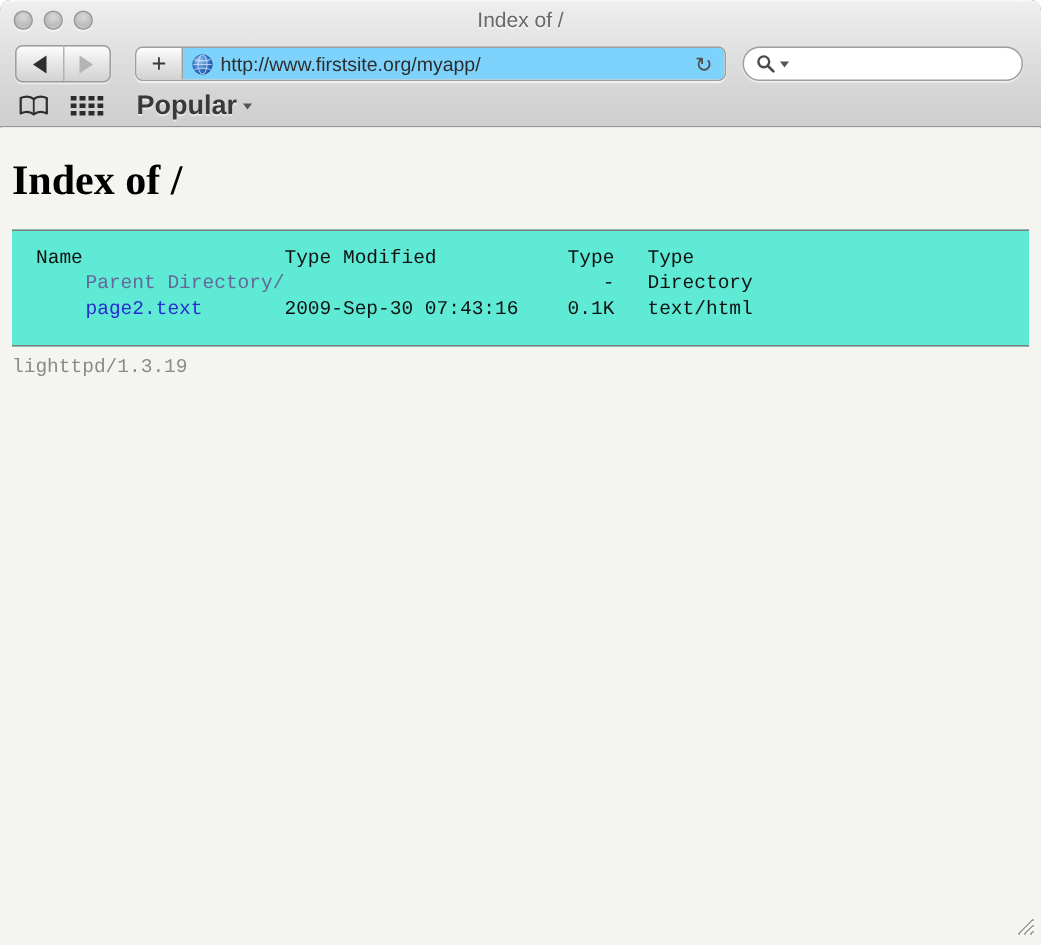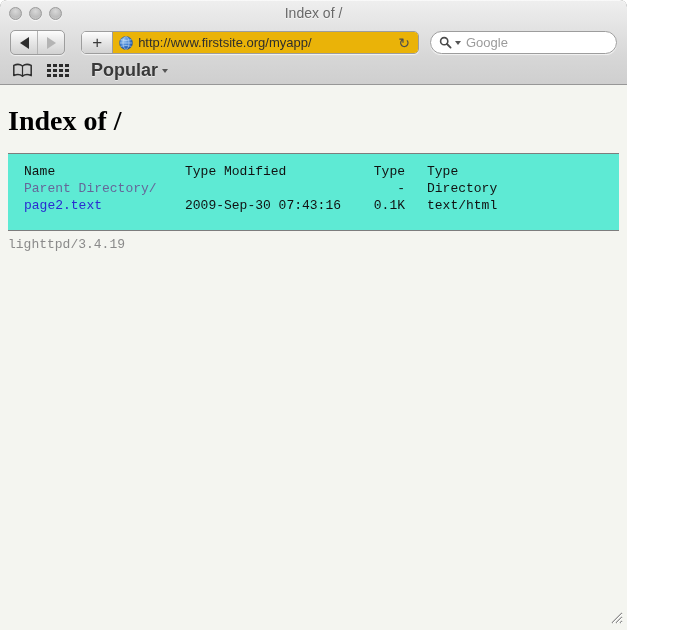--- a/index.html
+++ b/index.html
@@ -1,17 +1,17 @@
 <!DOCTYPE html>
 <html><head>
 <meta charset="utf-8">
 <style>
   html,body{margin:0;padding:0;background:#ffffff;}
   .window{
-    position:relative;width:627px;height:630px;overflow:hidden;
+    position:relative;width:694px;height:630px;overflow:hidden;
     font-family:"Liberation Sans",sans-serif;
     border-radius:7px 7px 0 0;
     box-shadow:0 0 0 1px #8f8f8f inset;
     background:#f4f5f0;
   }
   
   .chrome{
     position:absolute;top:0;left:0;right:0;height:84px;
     background:linear-gradient(#efefef,#d6d6d6 70%,#cfcfcf);
     border-bottom:1px solid #979797;
@@ -46,21 +46,21 @@
     display:flex;align-items:stretch;height:23px;margin-left:16px;width:394px;
     border:1px solid #9d9d9d;border-radius:5px;overflow:hidden;box-sizing:border-box;
     background:#ffffff;box-shadow:0 1px 1px rgba(255,255,255,.7);
   }
   .plusbtn{
     width:30px;display:flex;align-items:center;justify-content:center;
     background:linear-gradient(#fdfdfd,#e8e8e8 45%,#d2d2d2);
     border-right:1px solid #9d9d9d;
     font-size:17px;color:#3a3a3a;cursor:default;
   }
-  .urlfield{display:flex;align-items:center;flex:1;background:#eab308;padding:0 6px;gap:5px;}
+  .urlfield{display:flex;align-items:center;flex:1;background:#7dd3fc;padding:0 6px;gap:5px;}
   .favicon{width:14px;height:14px;flex:0 0 auto;}
   .urlinput{
     flex:1;border:none;outline:none;font-family:"Liberation Sans",sans-serif;
     font-size:13px;color:#2e2e2e;background:transparent;padding:0;min-width:0;
   }
   .reload{font-size:14px;color:#4d4d4d;line-height:1;padding:0 2px;}
   .searchpill{
     display:flex;align-items:center;height:23px;margin-left:11px;width:187px;
     border:1px solid #9d9d9d;border-radius:12px;background:#fff;box-sizing:border-box;
     padding:0 8px;gap:3px;box-shadow:0 1px 1px rgba(255,255,255,.7);
@@ -87,21 +87,21 @@
     border-top:1px solid #7d7d7d;border-bottom:1px solid #7d7d7d;
     padding:9px 0 16px 16px;
   }
   table.dirlist{border-collapse:collapse;font-family:"Liberation Mono","DejaVu Sans Mono",monospace;font-size:13px;color:#111;}
   table.dirlist td,table.dirlist th{padding:0;line-height:17px;font-weight:normal;text-align:left;white-space:nowrap;}
   th.h{font-weight:bold;}
   .col-name{width:161px;}
   .col-mod{width:188px;}
   .col-size{width:32px;text-align:right !important;}
   .col-type{padding-left:22px !important;}
-  a.file{color:#2b2bd0;text-decoration:none;}
+  a.file{color:#2b2bd0;text-decoration:none;margin-left:33px;}
   a.visited{color:#666699;}
   .server{
     margin:6px 8px;font-family:"Liberation Mono","DejaVu Sans Mono",monospace;
     font-size:13px;color:#8a8a8a;
   }
   .grip{position:absolute;right:4px;bottom:6px;}
 </style>
 </head>
 <body>
 
@@ -151,21 +151,20 @@
           <span class="reload">↻</span>
         </div>
       </div>
 
       <div class="searchpill">
         <svg width="13" height="13" viewBox="0 0 13 13">
           <circle cx="5.2" cy="5.2" r="3.6" fill="none" stroke="#4a4a4a" stroke-width="1.6"></circle>
           <line x1="8" y1="8" x2="11.6" y2="11.6" stroke="#4a4a4a" stroke-width="1.8" stroke-linecap="round"></line>
         </svg>
         <span class="caret-down"></span>
-        <input class="searchinput" type="text" placeholder="Google" style="">
       </div>
     </div>
 
     <div class="bookmarksbar">
       <span class="bmicon">
         <svg width="21" height="15" viewBox="0 0 21 15">
           <path d="M10.5 3 C8.2 1.2 4.6 1.1 1.8 2.4 L1.8 12.6 C4.6 11.3 8.2 11.4 10.5 13.2 C12.8 11.4 16.4 11.3 19.2 12.6 L19.2 2.4 C16.4 1.1 12.8 1.2 10.5 3 Z" fill="none" stroke="#2e2e2e" stroke-width="1.5" stroke-linejoin="round"></path>
           <line x1="10.5" y1="3" x2="10.5" y2="13.2" stroke="#2e2e2e" stroke-width="1.2"></line>
         </svg>
       </span>
@@ -217,21 +216,21 @@
           <tr>
             <td class="col-name"><a class="file" href="#">page2.text</a></td>
             <td class="col-mod">2009-Sep-30 07:43:16</td>
             <td class="col-size">0.1K</td>
             <td class="col-type">text/html</td>
           </tr>
         </tbody>
       </table>
     </div>
 
-    <div class="server">lighttpd/3.4.19</div>
+    <div class="server">lighttpd/1.3.19</div>
 
     <svg class="grip" width="16" height="16" viewBox="0 0 16 16">
       <g stroke="#8f8f8f" stroke-width="1.2">
         <line x1="15" y1="5" x2="5" y2="15"></line>
         <line x1="15" y1="9" x2="9" y2="15"></line>
         <line x1="15" y1="13" x2="13" y2="15"></line>
       </g>
       <g stroke="#ffffff" stroke-width="1">
         <line x1="15" y1="6" x2="6" y2="15"></line>
         <line x1="15" y1="10" x2="10" y2="15"></line>

